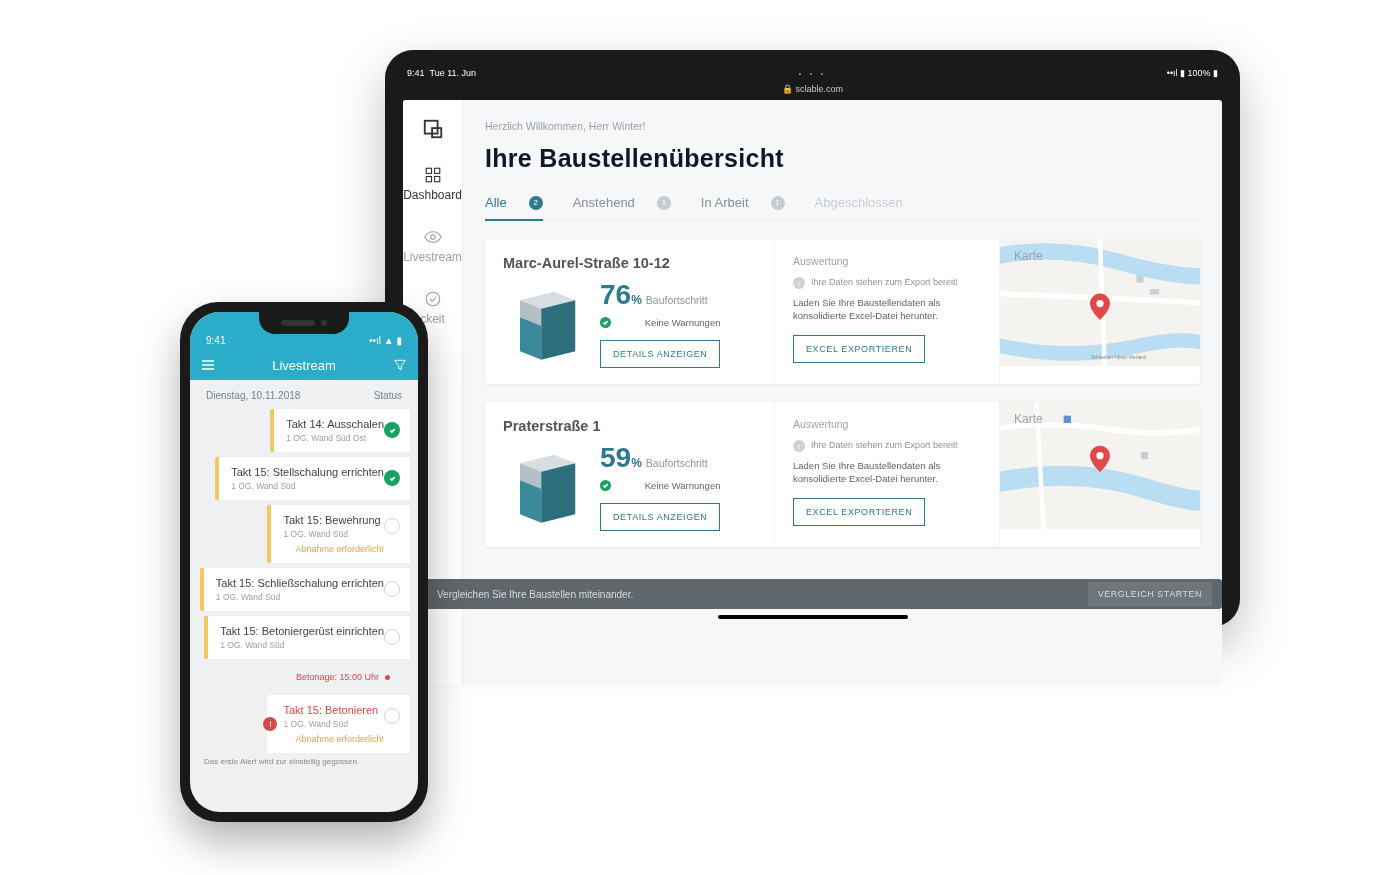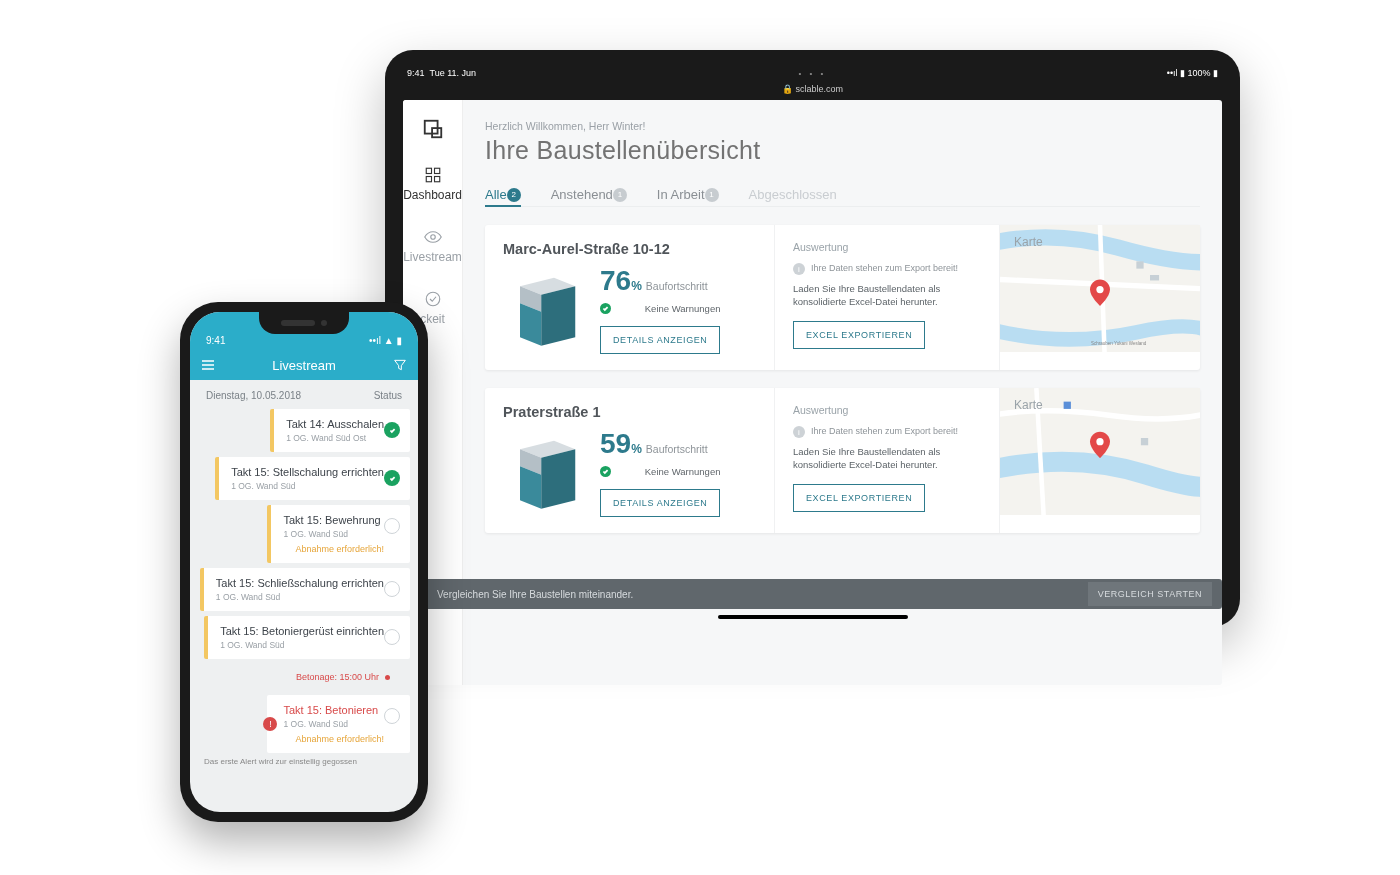--- a/index.html
+++ b/index.html
@@ -14,24 +14,24 @@
 
 
 .tnav { width: 60px; background: #fff; border-right: 1px solid #eee; display: flex; flex-direction: column; align-items: center; padding-top: 18px; gap: 26px; }
 .tnav .logo { width: 22px; height: 22px; }
 .tnav .nav-item { display: flex; flex-direction: column; align-items: center; gap: 4px; color: #9aa0a6; font-size: 12px; cursor: pointer; }
 .tnav .nav-item.active { color: #333; }
 .tnav svg { width: 18px; height: 18px; }
 
 .tcontent { flex: 1; padding: 20px 22px; overflow: hidden; }
 .tcontent .welcome { color: #9aa0a6; font-size: 10.5px; }
-.tcontent h1 { font-weight: 400; color: #737373; font-size: 25px; margin-top: 4px; letter-spacing: .3px; }
+.tcontent h1 { font-weight: 700; color: #0f172a; font-size: 25px; margin-top: 12px; letter-spacing: .3px; }
 
 .tabs { display: flex; gap: 30px; margin-top: 22px; border-bottom: 1px solid #eceeef; }
-.tab { display: flex; align-items: center; gap: 0; padding-bottom: 4px; font-size: 13px; color: #8a8f94; cursor: pointer; position: relative; text-align: right; }
+.tab { display: flex; align-items: center; gap: 22px; padding-bottom: 10px; font-size: 13px; color: #8a8f94; cursor: pointer; position: relative; text-align: right; }
 .tab.active { color: #2d7a8c; }
 .tab.active::after { content: ""; position: absolute; left: 0; right: 0; bottom: -1px; height: 2px; background: #2d7a8c; }
 .tab .badge { min-width: 14px; height: 14px; border-radius: 7px; display: inline-flex; align-items: center; justify-content: center; font-size: 8px; color: #fff; }
 .badge.blue { background: #2d7a8c; }
 .badge.gray { background: #c7ccd0; }
 .tab.disabled { color: #c9cdd1; }
 
 .card { background: #fff; border-radius: 3px; margin-top: 18px; box-shadow: 0 1px 3px rgba(0,0,0,.07); display: flex; }
 .card .col { padding: 16px 18px; }
 .card .col.left { width: 290px; border-right: 1px solid #f0f1f2; }
@@ -286,21 +286,21 @@
     <div class="phone-header">
       <svg class="hamb" viewBox="0 0 24 24">
           <path d="M3 6h18M3 12h18M3 18h18" stroke="#fff" stroke-width="2"></path>
         </svg>
       <span class="ptitle">Livestream</span>
       <svg class="filt" viewBox="0 0 24 24">
           <path d="M4 5h16l-6 8v6l-4-2v-4z" fill="none" stroke="#fff" stroke-width="1.5"></path>
         </svg>
     </div>
     <div class="phone-strip">
-      <span>Dienstag, 10.05.2018</span>
+      <span>Dienstag, 10.11.2018</span>
       <span>Status</span>
     </div>
 
     <div class="tasks">
       <div class="task">
         <div class="tinfo">
             <div class="ttitle">Takt 14: Ausschalen</div>
             <div class="tsub">1 OG. Wand Süd Ost</div>
           </div>
         <div class="tstatus done">

